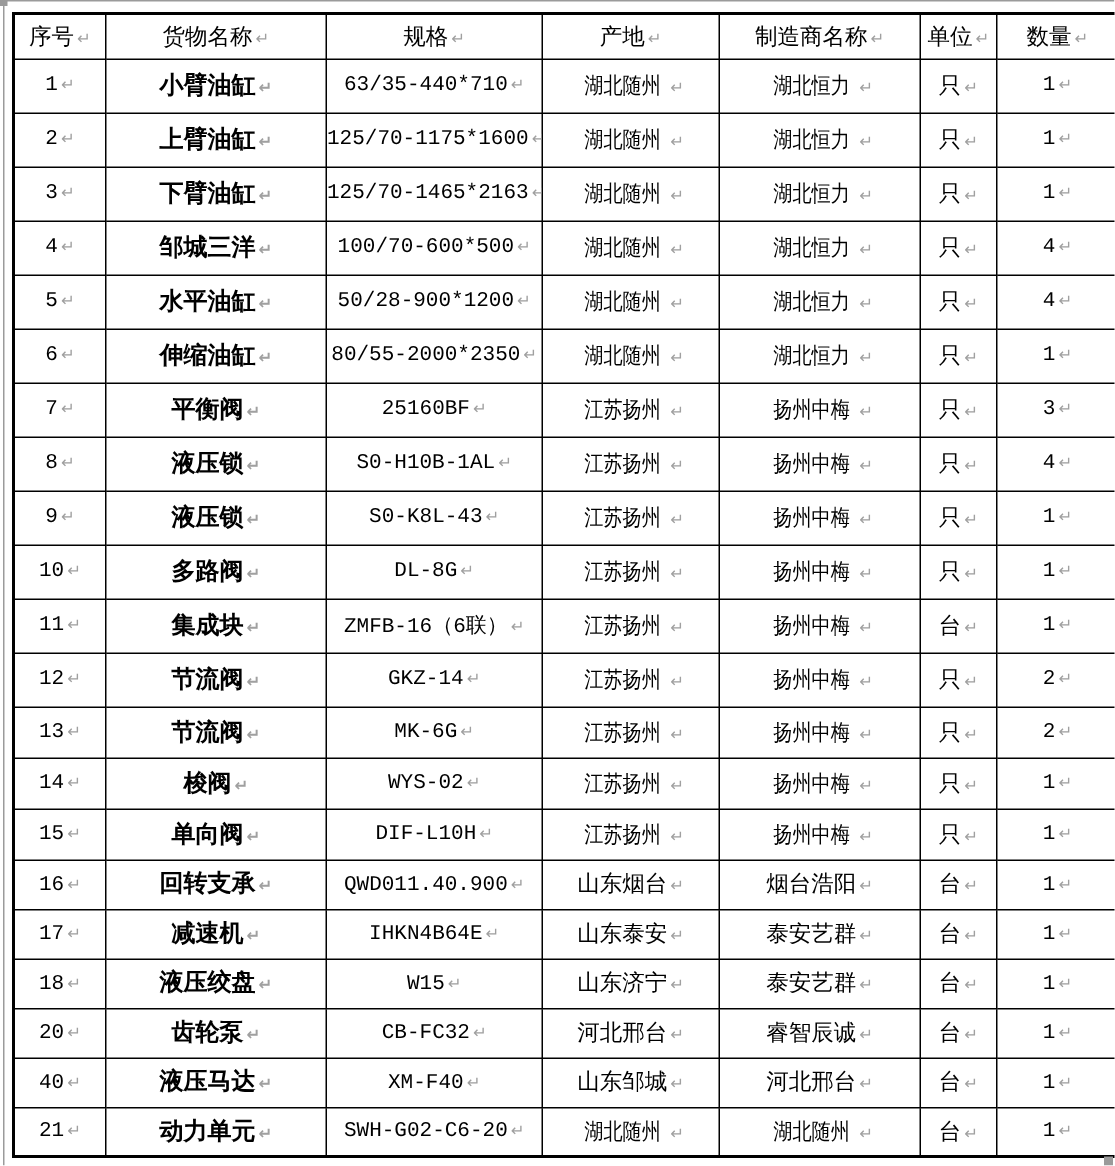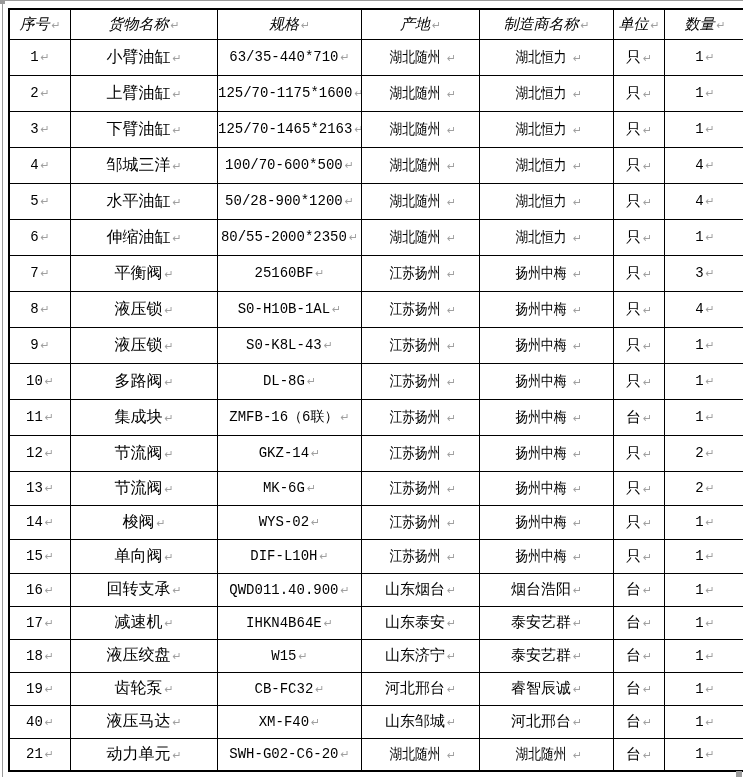--- a/index.html
+++ b/index.html
@@ -38,22 +38,22 @@
   tbody tr:nth-child(n+16){height:33px;}
 
   .c-index{width:60px;}
   .c-name{width:146px;}
   .c-spec{width:143px;}
   .c-origin{width:117px;}
   .c-manufacturer{width:133px;}
   .c-unit{width:50px;}
   .c-qty{width:80px;}
 
-  thead th{font-size:15px;font-style:italic;}
-  td.c-name{font-size:16px;}
+  thead th{font-size:15px;}
+  td.c-name{font-size:16px;font-weight:bold;}
   td.c-origin,td.c-manufacturer,td.c-unit{font-size:15px;}
   td.c-index,td.c-spec,td.c-qty{
     font-family:"Liberation Mono","DejaVu Sans Mono",monospace;font-size:14px;
   }
 
   .t{display:inline-block;transform-origin:center;}
   
   tbody tr:nth-child(-n+15) td.c-origin .t,
   tbody tr:nth-child(-n+15) td.c-manufacturer .t,
   tbody tr:nth-child(21) td.c-origin .t,
@@ -242,21 +242,21 @@
       <tr>
         <td class="c-index"><span class="t">18</span><span class="mark">↵</span></td>
         <td class="c-name"><span class="t">液压绞盘</span><span class="mark">↵</span></td>
         <td class="c-spec"><span class="t">W15</span><span class="mark">↵</span></td>
         <td class="c-origin"><span class="t">山东济宁</span><span class="mark">↵</span></td>
         <td class="c-manufacturer"><span class="t">泰安艺群</span><span class="mark">↵</span></td>
         <td class="c-unit"><span class="t">台</span><span class="mark">↵</span></td>
         <td class="c-qty"><span class="t">1</span><span class="mark">↵</span></td>
       </tr>
       <tr>
-        <td class="c-index"><span class="t">19</span><span class="mark">↵</span></td>
+        <td class="c-index"><span class="t">20</span><span class="mark">↵</span></td>
         <td class="c-name"><span class="t">齿轮泵</span><span class="mark">↵</span></td>
         <td class="c-spec"><span class="t">CB-FC32</span><span class="mark">↵</span></td>
         <td class="c-origin"><span class="t">河北邢台</span><span class="mark">↵</span></td>
         <td class="c-manufacturer"><span class="t">睿智辰诚</span><span class="mark">↵</span></td>
         <td class="c-unit"><span class="t">台</span><span class="mark">↵</span></td>
         <td class="c-qty"><span class="t">1</span><span class="mark">↵</span></td>
       </tr>
       <tr>
         <td class="c-index"><span class="t">40</span><span class="mark">↵</span></td>
         <td class="c-name"><span class="t">液压马达</span><span class="mark">↵</span></td>

